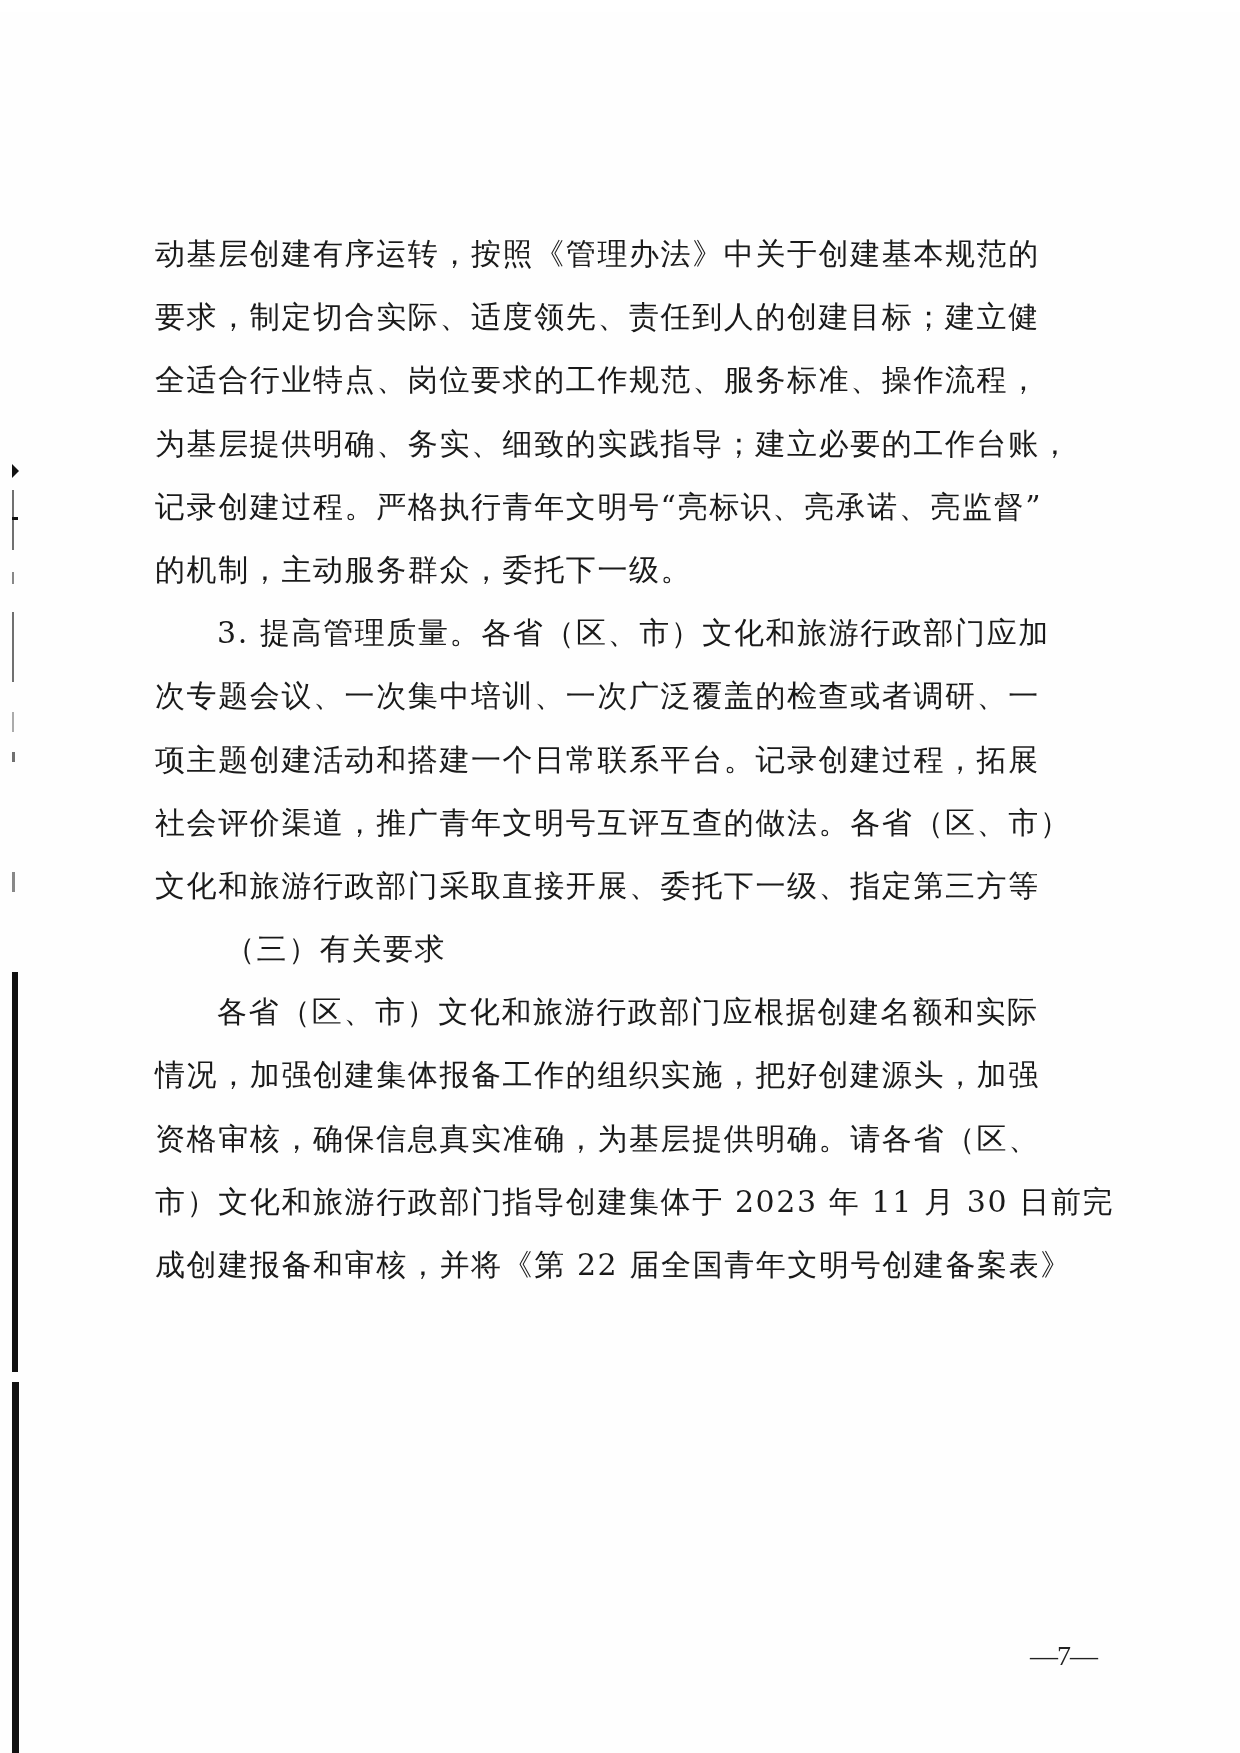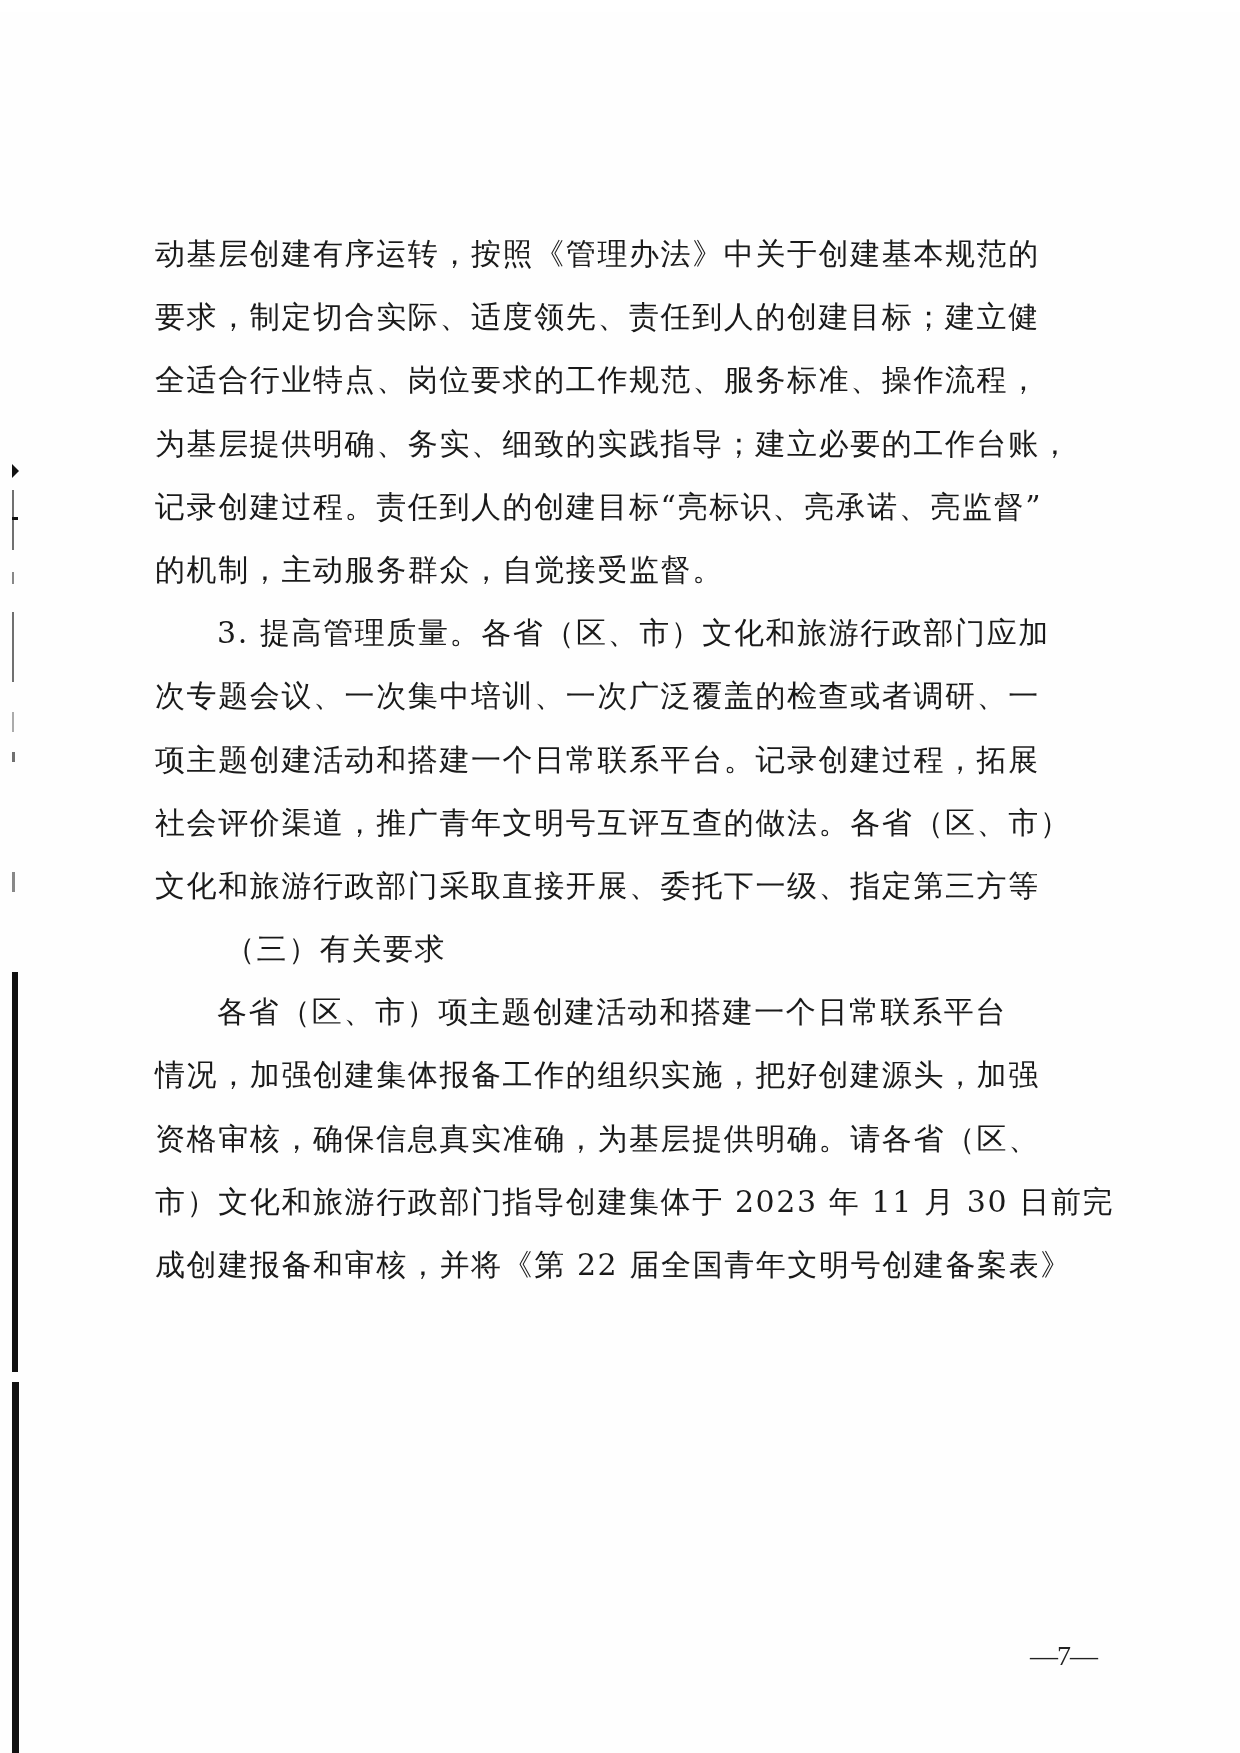--- a/index.html
+++ b/index.html
@@ -78,29 +78,29 @@
     <div class="scan-mark" style="left:12px; top:860px; width:3px; height:20px; opacity:.5;"></div>
     <div class="scan-mark" style="left:12px; top:960px; width:6px; height:400px;"></div>
     <div class="scan-mark" style="left:12px; top:1370px; width:7px; height:383px;"></div>
   </div>
 
   <div class="body-text">
     <div class="line justify">动基层创建有序运转，按照《管理办法》中关于创建基本规范的</div>
     <div class="line justify">要求，制定切合实际、适度领先、责任到人的创建目标；建立健</div>
     <div class="line justify">全适合行业特点、岗位要求的工作规范、服务标准、操作流程，</div>
     <div class="line justify">为基层提供明确、务实、细致的实践指导；建立必要的工作台账，</div>
-    <div class="line justify">记录创建过程。责任到人的创建目标“亮标识、亮承诺、亮监督”</div>
-    <div class="line">的机制，主动服务群众，自觉接受监督。</div>
+    <div class="line justify">记录创建过程。严格执行青年文明号“亮标识、亮承诺、亮监督”</div>
+    <div class="line">的机制，主动服务群众，委托下一级。</div>
     <div class="line justify indent">3. 提高管理质量。各省（区、市）文化和旅游行政部门应加</div>
     <div class="line justify">次专题会议、一次集中培训、一次广泛覆盖的检查或者调研、一</div>
     <div class="line justify">项主题创建活动和搭建一个日常联系平台。记录创建过程，拓展</div>
     <div class="line justify">社会评价渠道，推广青年文明号互评互查的做法。各省（区、市）</div>
     <div class="line justify">文化和旅游行政部门采取直接开展、委托下一级、指定第三方等</div>
     <div class="line heading">（三）有关要求</div>
-    <div class="line justify indent">各省（区、市）项主题创建活动和搭建一个日常联系平台</div>
+    <div class="line justify indent">各省（区、市）文化和旅游行政部门应根据创建名额和实际</div>
     <div class="line justify">情况，加强创建集体报备工作的组织实施，把好创建源头，加强</div>
     <div class="line justify">资格审核，确保信息真实准确，为基层提供明确。请各省（区、</div>
     <div class="line justify">市）文化和旅游行政部门指导创建集体于 2023 年 11 月 30 日前完</div>
     <div class="line justify">成创建报备和审核，并将《第 22 届全国青年文明号创建备案表》</div>
   </div>
 
   <div class="page-number">—7—</div>
 </div>
 
 </body></html>

